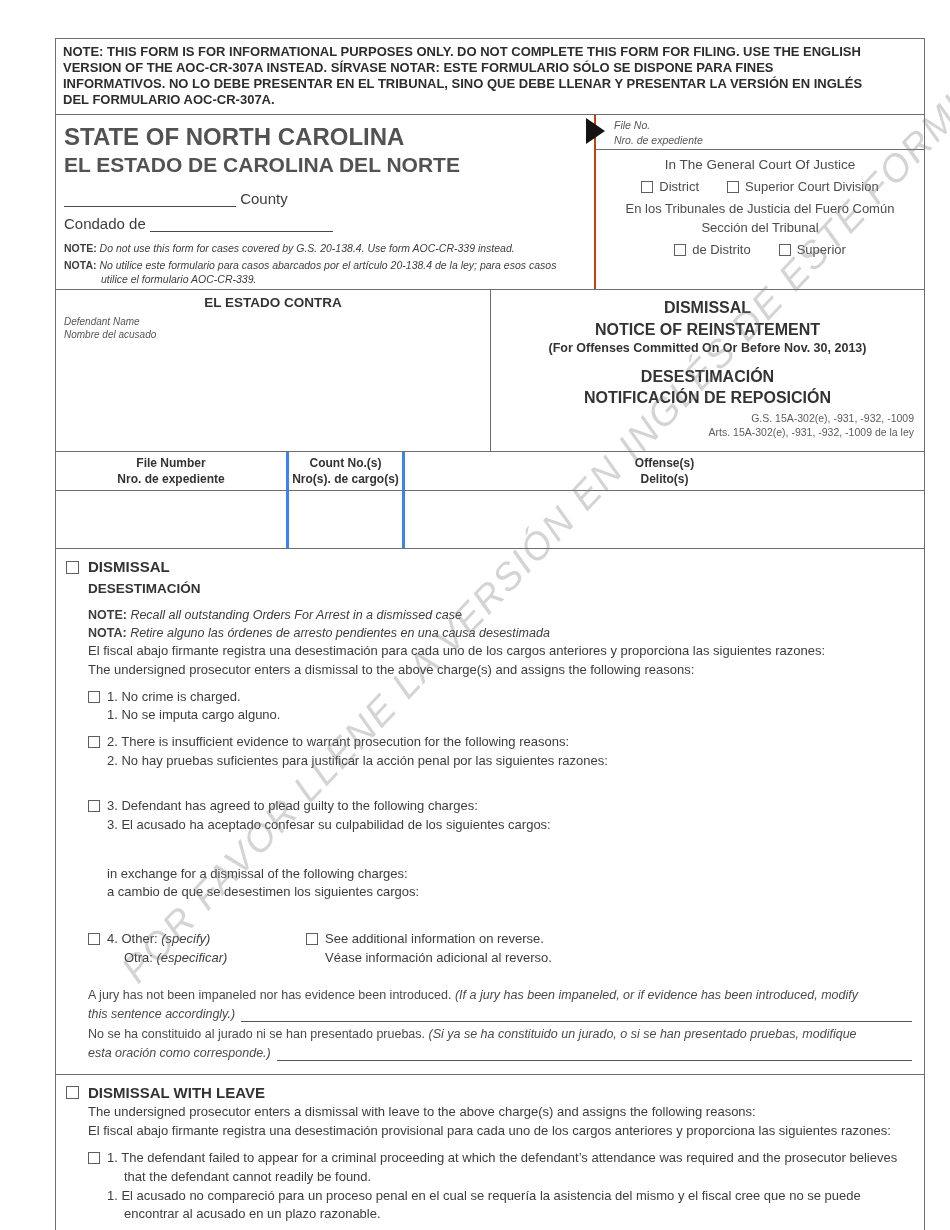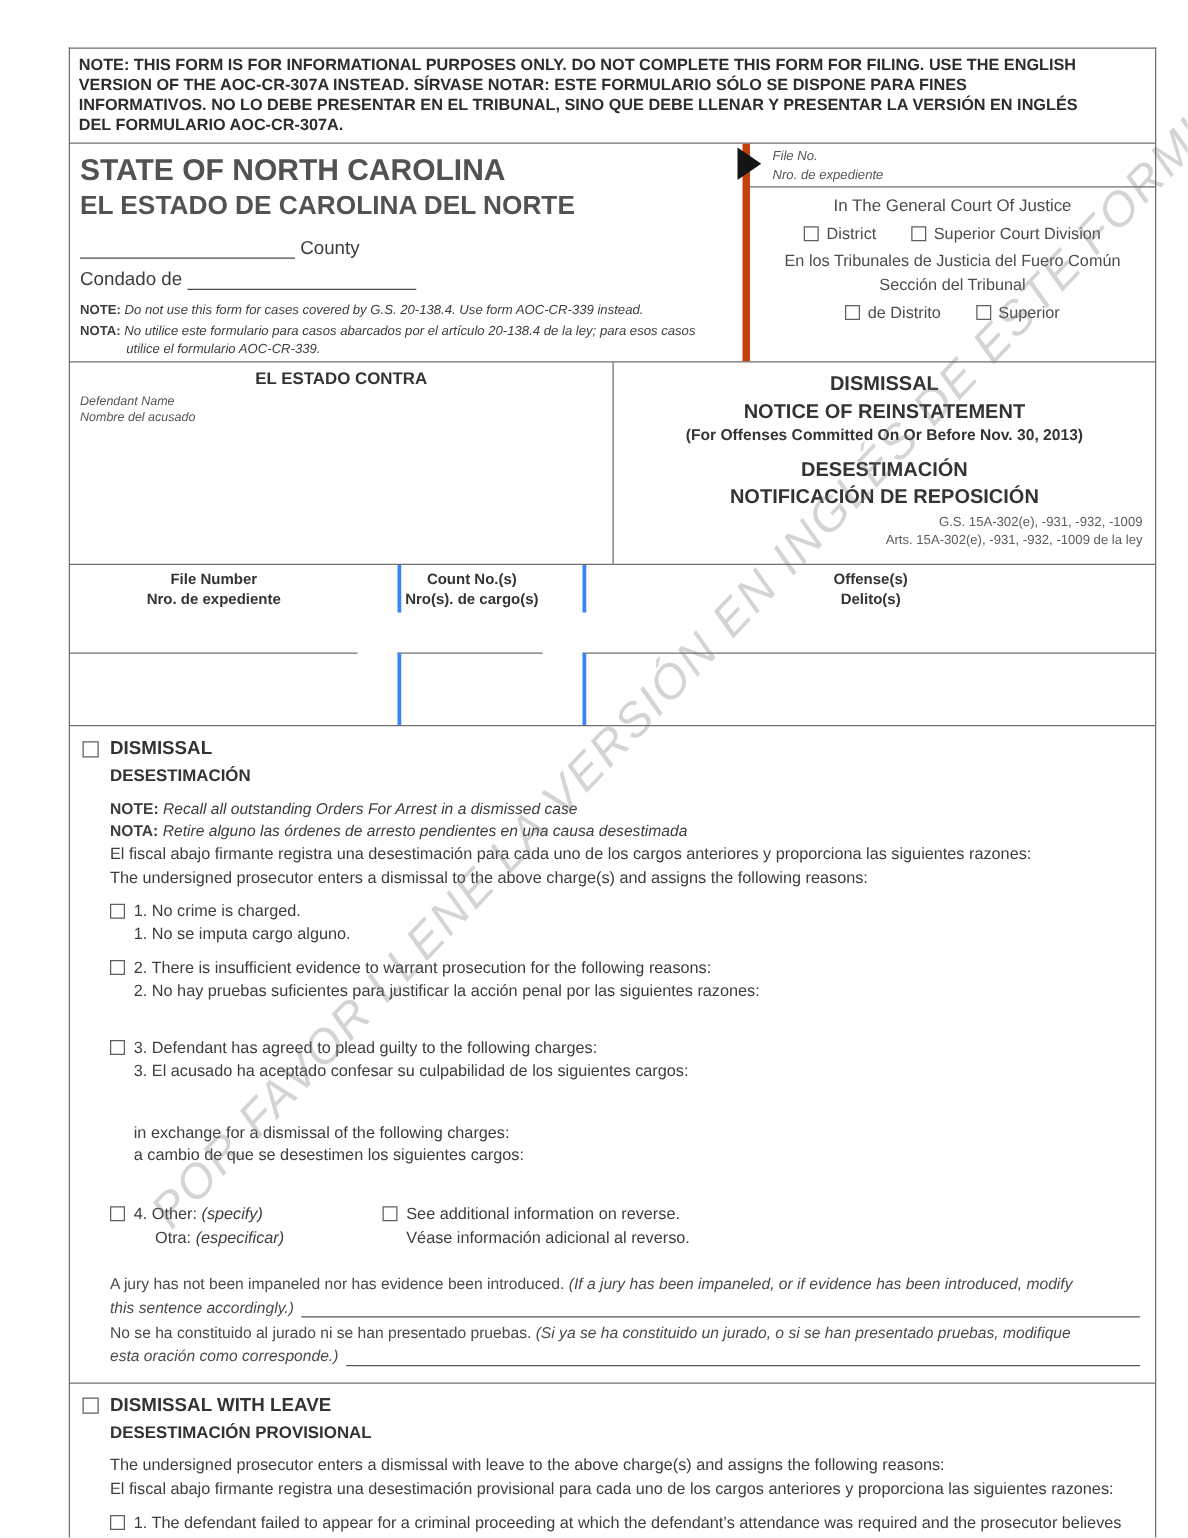--- a/index.html
+++ b/index.html
@@ -25,40 +25,40 @@
   
   .header { display: flex; border-top: 1px solid #6e6e6e; }
   .header-left { width: 538px; padding: 8px 8px 3px 8px; }
   .state-en { font-size: 24px; font-weight: bold; color: #525252; }
   .state-es { font-size: 21px; font-weight: bold; color: #525252; margin-top: 2px; }
   .county-row { margin-top: 13px; font-size: 15px; }
   .county-row + .county-row { margin-top: 8px; }
   .blank { display: inline-block; border-bottom: 1px solid #4a4a4a; height: 15px; vertical-align: bottom; }
   .small-note { margin-top: 9px; font-size: 10.5px; line-height: 1.35; color: #3d3d3d; }
   .hang { padding-left: 37px; text-indent: -37px; }
-  .header-right { flex: 1; border-left: 6px solid #c2410c; }
+  .header-right { flex: 1; border-left: 2px solid #c2410c; }
   .fileno-cell { position: relative; height: 35px; border-bottom: 1px solid #6e6e6e; padding: 3px 4px 2px 18px; font-size: 10.5px; font-style: italic; color: #555; line-height: 1.35; }
   .arrow-icon { position: absolute; left: -10px; top: 3px; width: 0; height: 0; border-top: 13px solid transparent; border-bottom: 13px solid transparent; border-left: 19px solid #141414; }
   .court-cell { text-align: center; padding: 5px 2px 6px; color: #4c4c4c; font-size: 13.5px; line-height: 1.45; }
   .court-cell .es { font-size: 13px; }
   .cbrow { display: flex; justify-content: center; align-items: center; gap: 6px; margin: 3px 0; font-size: 13px; }
   .cbrow .gapper { width: 16px; }
   .cb { display: inline-block; width: 12px; height: 12px; border: 1px solid #5f5f5f; background: #fff; flex: none; }
   
   .versus { display: flex; border-top: 1px solid #6e6e6e; min-height: 162px; }
   .versus-left { width: 434px; padding: 4px 8px; }
   .versus-title { text-align: center; font-weight: bold; font-size: 13.5px; line-height: 1.3; color: #333; }
   .def-lbl { margin-top: 3px; font-size: 10px; font-style: italic; color: #555; line-height: 1.35; }
   .versus-right { flex: 1; border-left: 1px solid #6e6e6e; text-align: center; padding: 7px 10px 4px; color: #333; }
   .tb-big { font-weight: bold; font-size: 16px; line-height: 1.35; }
   .tb-sub { font-weight: bold; font-size: 12.5px; line-height: 1.4; }
   .tb-gap { height: 8px; }
   .gs { margin-top: 2px; text-align: right; font-size: 10.5px; color: #5c5c5c; line-height: 1.35; }
   
-  .ctable { display: grid; grid-template-columns: 230px 116px 1fr; border-top: 1px solid #6e6e6e; gap: 32px; }
+  .ctable { display: grid; grid-template-columns: 230px 116px 1fr; border-top: 1px solid #6e6e6e; }
   .ct-h { text-align: center; font-weight: bold; font-size: 12px; line-height: 1.35; padding: 3px 2px; color: #333; }
   .ct-b { height: 58px; border-top: 1px solid #6e6e6e; }
   .bl { border-left: 3px solid #3b82f6; }
   
   .sec { border-top: 1px solid #6e6e6e; padding: 7px 10px 10px; font-size: 13px; line-height: 1.45; }
   .sec-title { display: flex; align-items: center; gap: 9px; font-size: 15px; font-weight: bold; color: #333; }
   .sec-title .cb { width: 13px; height: 13px; margin-top: 1px; }
   .sec-title-es { margin: 1px 0 7px 22px; font-size: 13.5px; font-weight: bold; color: #333; }
   .ind { margin-left: 22px; }
   .note-line { margin-left: 22px; font-size: 12.5px; }
@@ -261,21 +261,20 @@
           <span class="fill-line"></span>
         </div>
       </div>
     </div>
 
     <div class="sec">
       <div class="sec-title">
         <span class="cb"></span>
         <span>DISMISSAL WITH LEAVE</span>
       </div>
-      <div class="sec-title-es">DESESTIMACIÓN PROVISIONAL</div>
 
       <div class="ind">The undersigned prosecutor enters a dismissal with leave to the above charge(s) and assigns the following reasons:</div>
       <div class="ind">El fiscal abajo firmante registra una desestimación provisional para cada uno de los cargos anteriores y proporciona las siguientes razones:</div>
 
       <div class="item mt8">
         <span class="cb"></span>
         <span class="hang17" style="display:inline-block;">1. The defendant failed to appear for a criminal proceeding at which the defendant’s attendance was required and the prosecutor believes that the defendant cannot readily be found.</span>
       </div>
       <div class="item-es hang17">1. El acusado no compareció para un proceso penal en el cual se requería la asistencia del mismo y el fiscal cree que no se puede encontrar al acusado en un plazo razonable.</div>
 

